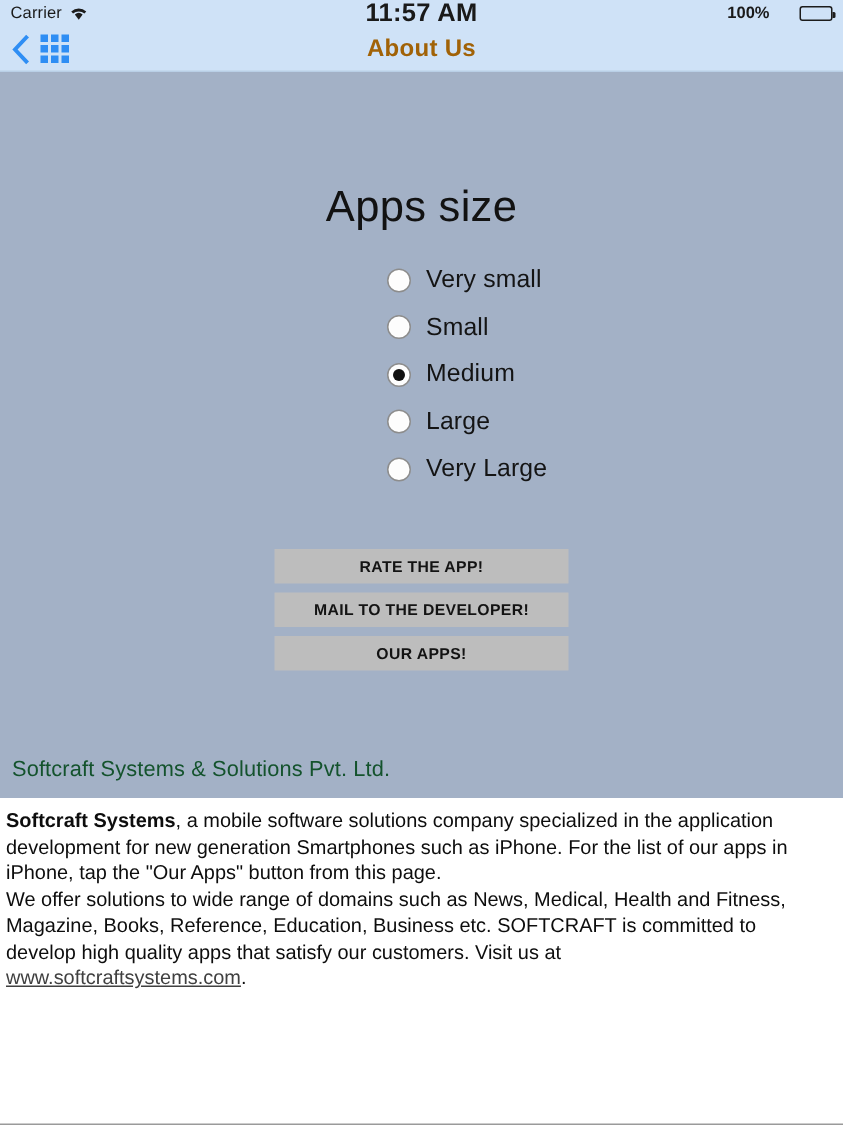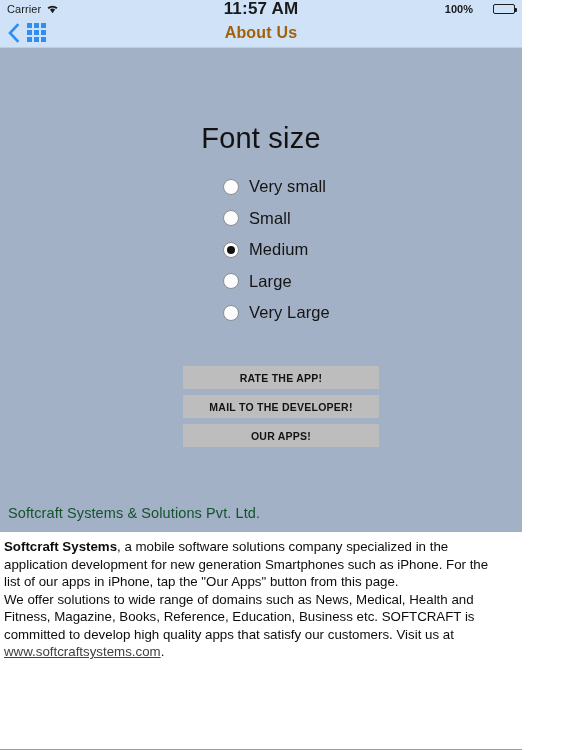--- a/index.html
+++ b/index.html
@@ -4,21 +4,21 @@
 <style>
   * { box-sizing: border-box; margin: 0; padding: 0; }
   html, body {
     width: 562px; height: 750px;
     font-family: "Liberation Sans", sans-serif;
     background: #ffffff;
     overflow: hidden;
   }
   #screen {
     position: relative;
-    width: 522px; height: 750px;
+    width: 562px; height: 750px;
     background: #ffffff;
     border-bottom: 1px solid #9a9a9a;
   }
 
   
   .statusbar {
     height: 18px;
     background: #cfe2f7;
     display: flex;
     align-items: center;
@@ -86,20 +86,21 @@
     font-weight: normal;
     letter-spacing: .2px;
   }
   .radio-group {
     margin-top: 22px;
     display: flex;
     flex-direction: column;
     align-items: flex-start;
     padding-left: 223px;
     gap: 12.5px;
+    margin-left: 35px;
   }
   .radio-row {
     display: flex;
     align-items: center;
     gap: 10px;
     cursor: pointer;
   }
   .radio-dot {
     width: 16px; height: 16px; border-radius: 50%;
     background: #fdfdfd;
@@ -210,21 +211,21 @@
         <i></i>
         <i></i>
         <i></i>
         <i></i>
       </span>
     </div>
     <div class="nav-title">About Us</div>
   </div>
 
   <div class="panel">
-    <div class="panel-title">Font size</div>
+    <div class="panel-title">Apps size</div>
 
     <div class="radio-group">
       <div class="radio-row">
         <span class="radio-dot"></span>
         <span class="radio-label">Very small</span>
       </div>
       <div class="radio-row">
         <span class="radio-dot"></span>
         <span class="radio-label">Small</span>
       </div>

